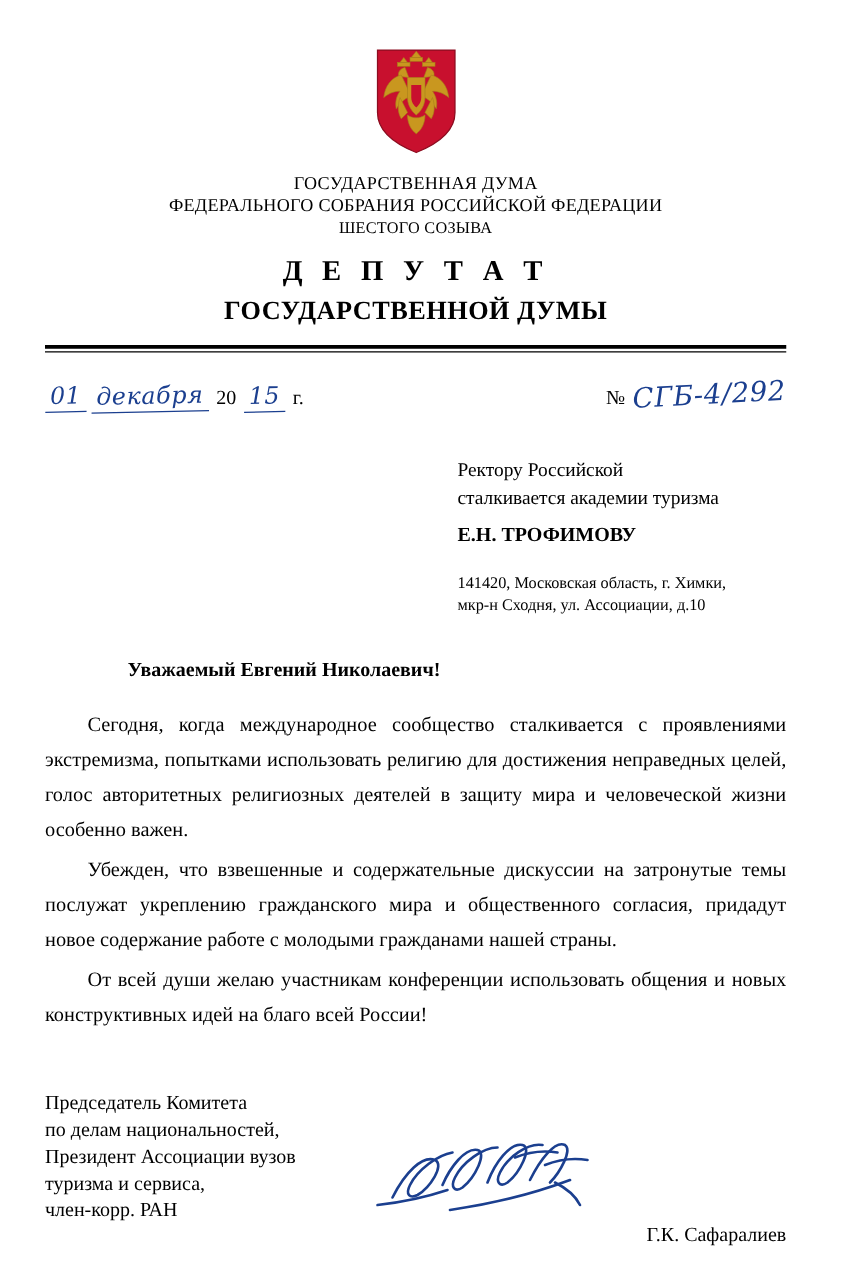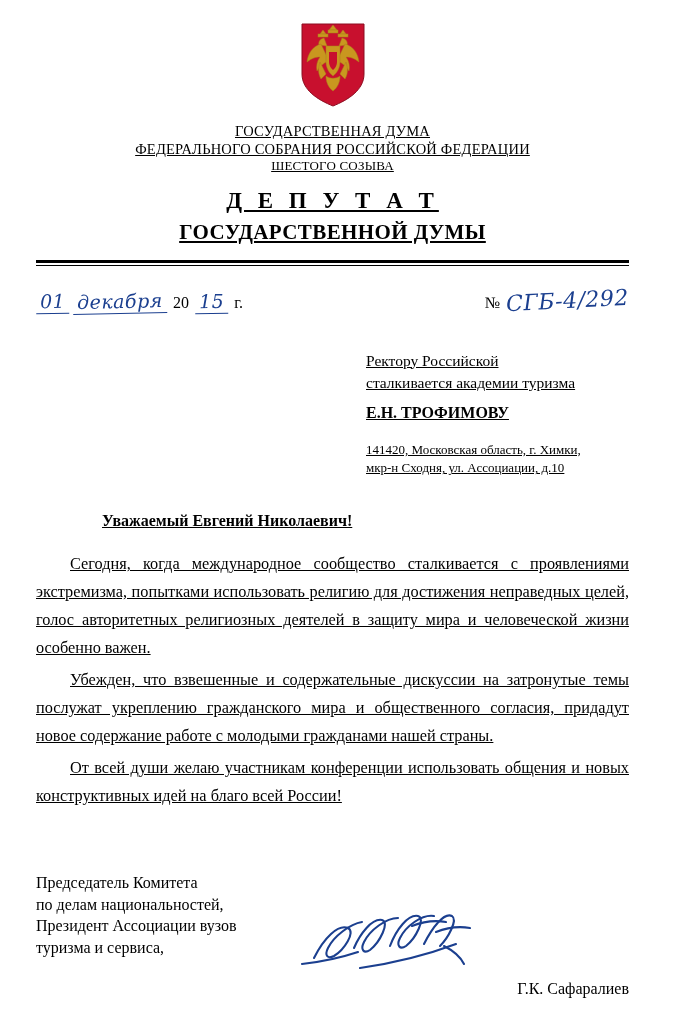--- a/index.html
+++ b/index.html
@@ -13,22 +13,21 @@
     font-family: "Liberation Serif", serif;
     color: #000000;
     position: relative;
     overflow: hidden;
   }
   .page {
     position: relative;
     width: 665px;
     height: 1024px;
     box-sizing: border-box;
-    padding: 0 36px;
-    text-decoration: underline;
+    padding: 16px 36px;
   }
 
   
   .emblem-wrap {
     display: flex;
     justify-content: center;
     padding-top: 22px;
   }
   .emblem {
     width: 66px;
@@ -271,20 +270,21 @@
     <p>Убежден, что взвешенные и содержательные дискуссии на затронутые темы послужат укреплению гражданского мира и общественного согласия, придадут новое содержание работе с молодыми гражданами нашей страны.</p>
     <p>От всей души желаю участникам конференции использовать общения и новых конструктивных идей на благо всей России!</p>
   </div>
 
   <div class="sigblock">
     <div class="sig-left">
       <div>Председатель Комитета</div>
       <div>по делам национальностей,</div>
       <div>Президент Ассоциации вузов</div>
       <div>туризма и сервиса,</div>
+      <div>член-корр. РАН</div>
     </div>
 
     <svg class="signature-svg" viewBox="0 0 190 92" xmlns="http://www.w3.org/2000/svg" aria-hidden="true">
       <g fill="none" stroke="#1b3f8f" stroke-width="2.1" stroke-linecap="round" stroke-linejoin="round">
         <path d="M8,66 C26,64 46,60 64,54"></path>
         <path d="M20,60 C30,40 44,26 54,30 C62,34 50,52 40,58 C34,61 30,58 34,50 C40,38 56,26 68,24"></path>
         <path d="M60,50 C66,36 78,20 88,22 C96,24 86,44 76,52 C70,56 66,52 70,44 C76,32 92,20 104,20"></path>
         <path d="M96,48 C102,32 114,16 124,18 C132,20 122,40 112,48 C106,52 102,48 106,40 C112,28 128,16 140,18"></path>
         <path d="M130,46 C138,30 150,14 158,18 C164,22 154,40 146,48"></path>
         <path d="M142,34 C152,30 164,28 176,30"></path>

